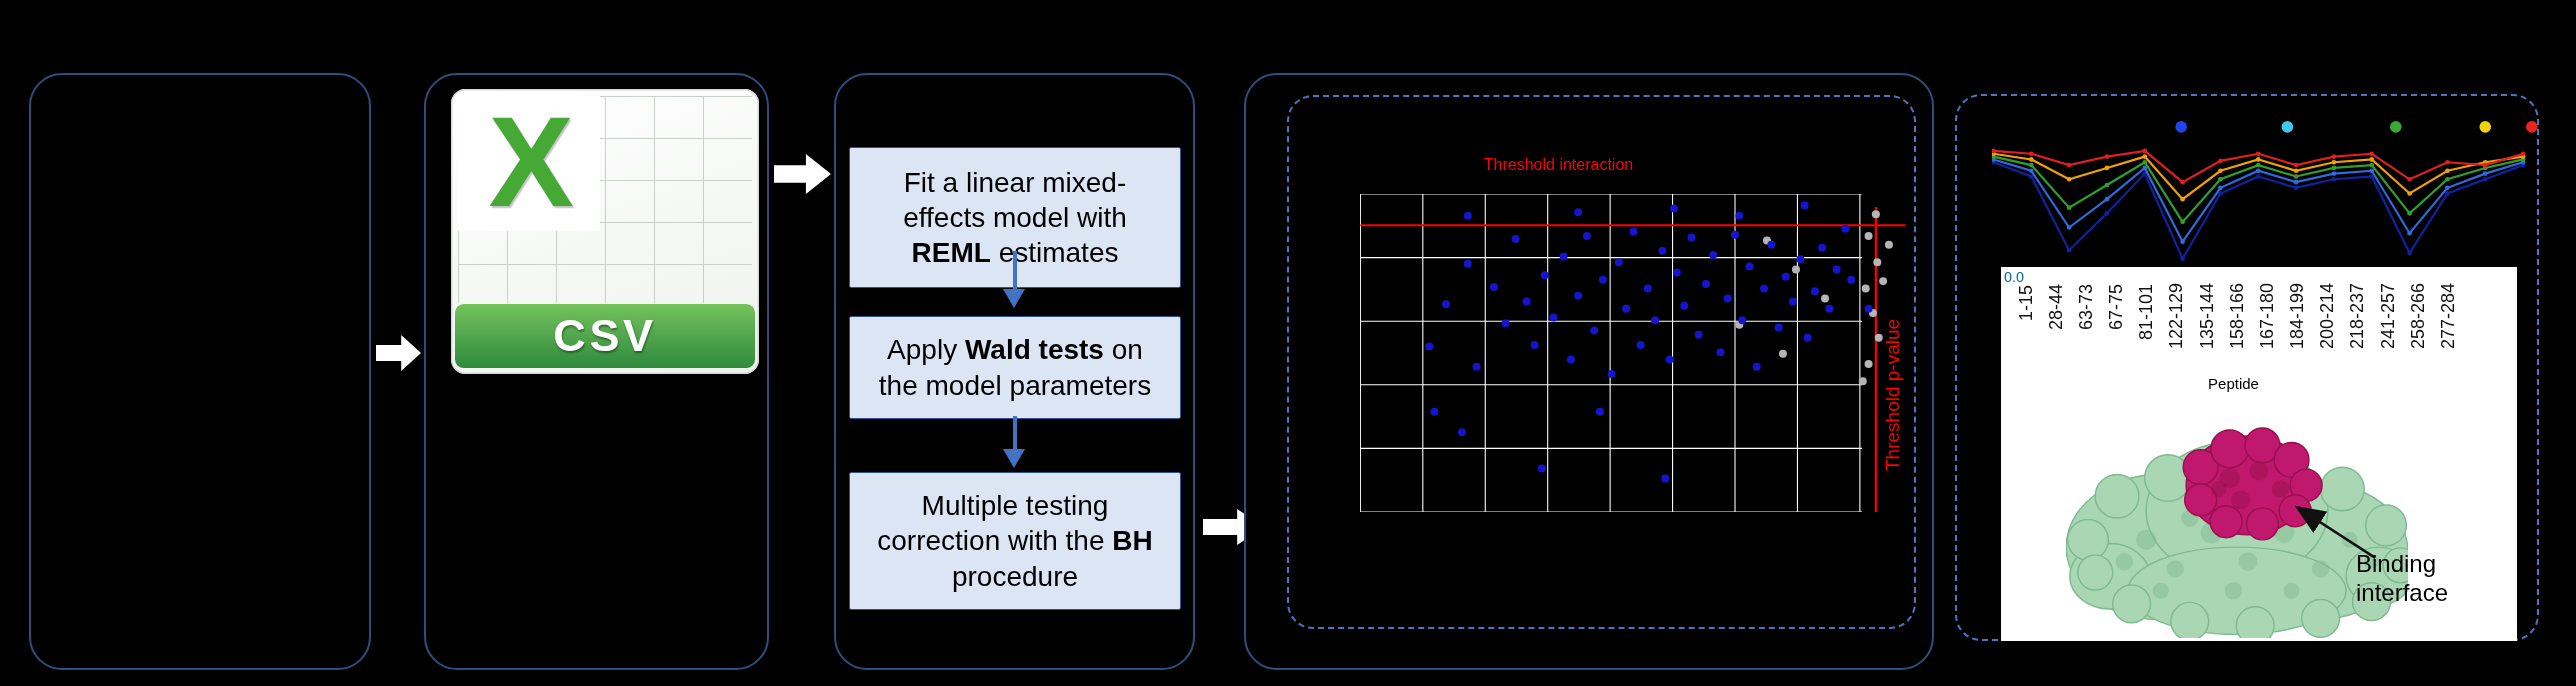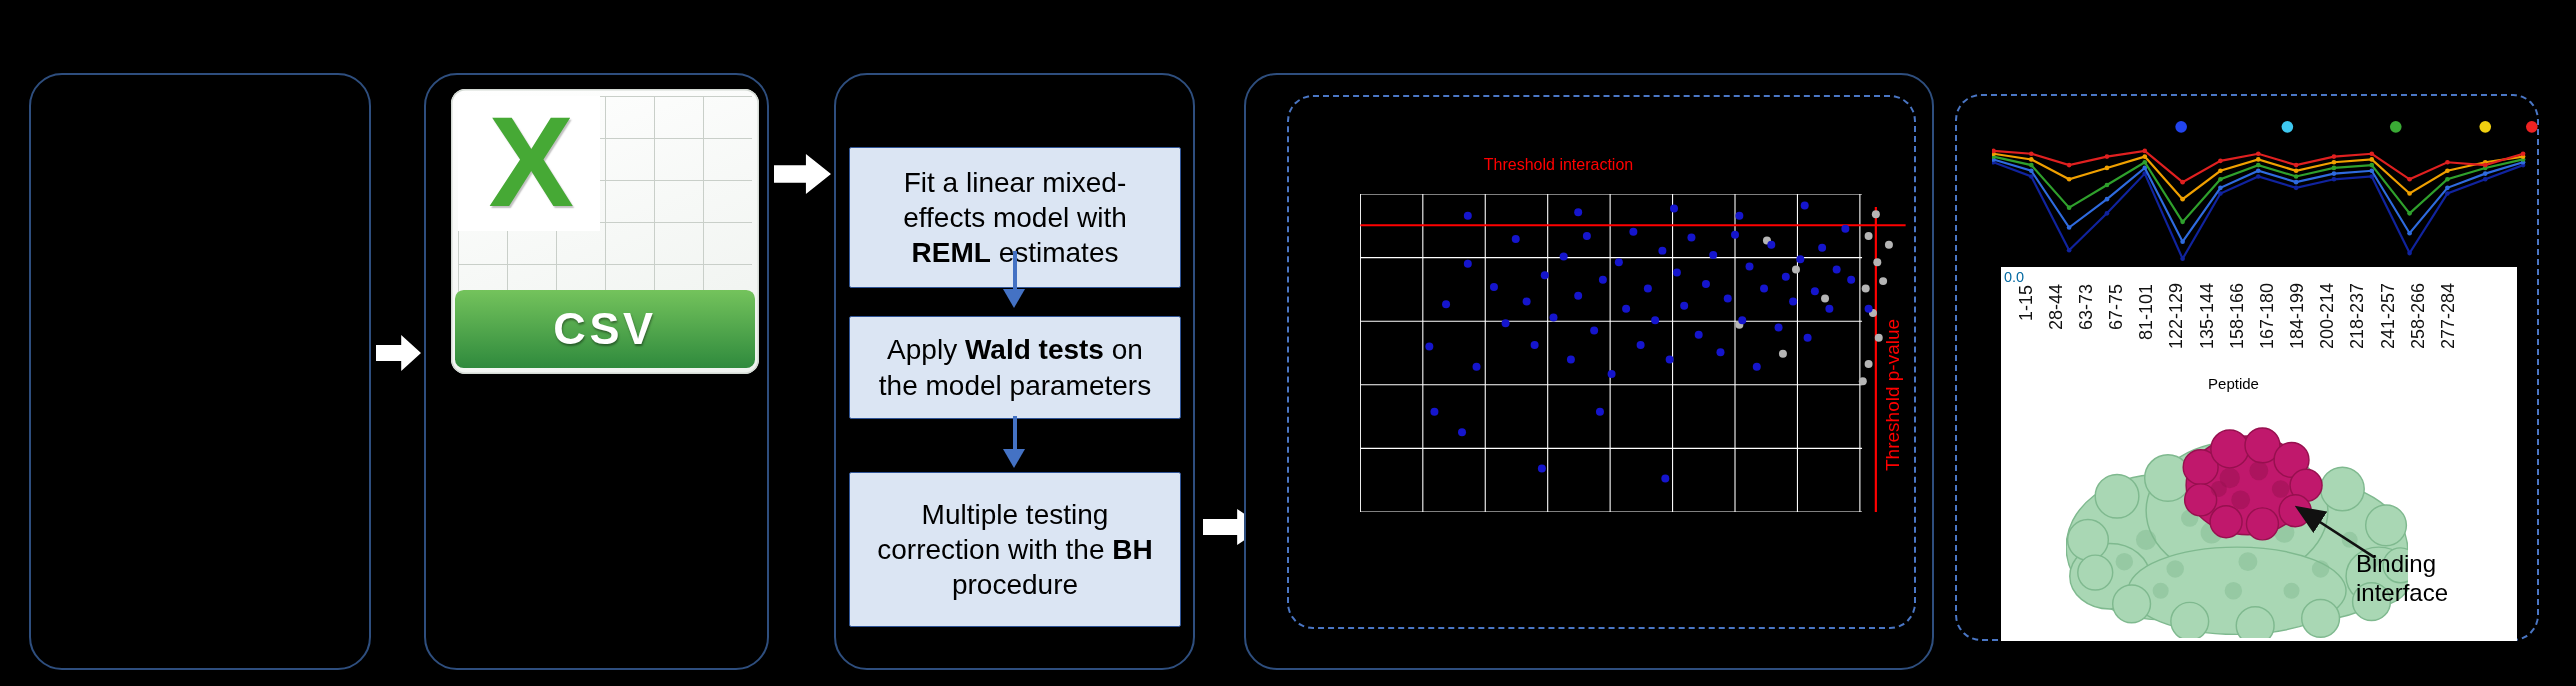--- a/index.html
+++ b/index.html
@@ -27,21 +27,21 @@
     background:linear-gradient(160deg,#ffffff,#eef2ee); border-radius:14.5px;
     box-shadow: inset 0 0 0 1.5px #d4dad4, 2.9px 4.4px 7.3px rgba(0,0,0,.5); }
   #csv-grid { position:absolute; left:7.3px; top:7.3px; right:7.3px; bottom:71px;
     background-image: linear-gradient(#c9cfc9 1.5px, transparent 1.5px),
                       linear-gradient(90deg,#c9cfc9 1.5px, transparent 1.5px);
     background-size: 49px 42px; }
   #csv-x-back { position:absolute; left:7.3px; top:7.3px; width:142px; height:135px; background:#fff; }
   #csv-x { position:absolute; left:10.2px; top:0px; width:140px; height:145px;
     font-weight:bold; font-size:128px; color:#46a935; display:flex; align-items:center;
     justify-content:center; text-shadow:1.5px 2.2px 1.5px rgba(0,0,0,.25); }
-  #csv-banner { position:absolute; left:4.4px; right:4.4px; bottom:5.8px; height:78px; border-radius:8.7px;
+  #csv-banner { position:absolute; left:4.4px; right:4.4px; bottom:5.8px; height:64px; border-radius:8.7px;
     background:linear-gradient(#74c35c,#2f8a3d); display:flex; align-items:center; justify-content:center;
     color:#fff; font-weight:bold; font-size:45px; letter-spacing:3.6px; text-shadow:0.7px 1.5px 2.2px rgba(0,0,0,.4); }
 
   
   #volcano-title { position:absolute; left:1406px; top:156px; width:305px; text-align:center; font-size:16px; }
   #volcano-svg   { position:absolute; left:1360px; top:194px; }
   #volcano-side-label { position:absolute; left:1882px; top:471px; transform:rotate(-90deg);
     transform-origin:left top; font-size:19px; white-space:nowrap; }
 
   
@@ -89,21 +89,21 @@
   <div class="down-arrow-head" style="top:289px;"></div>
 
   <div class="step-box" style="top:316px; height:103px;">
     <span>
       <span>Apply </span><b>Wald tests</b><span> on the model parameters</span>
     </span>
   </div>
   <div class="down-arrow-line" style="top:416px; height:33px;"></div>
   <div class="down-arrow-head" style="top:449px;"></div>
 
-  <div class="step-box" style="top:472px; height:155px;">
+  <div class="step-box" style="top:472px; height:138px;">
     <span>
       <span>Multiple testing correction with the </span><b>BH</b><span> procedure</span>
     </span>
   </div>
 
   <div class="block-arrow" style="left:1203px; top:509px; width:61px; height:36px;"></div>
 
   <div class="panel" style="left:1244px; width:690px;"></div>
   <div class="dashed-frame" style="left:1287px; top:95px; width:629px; height:534px;"></div>
 

